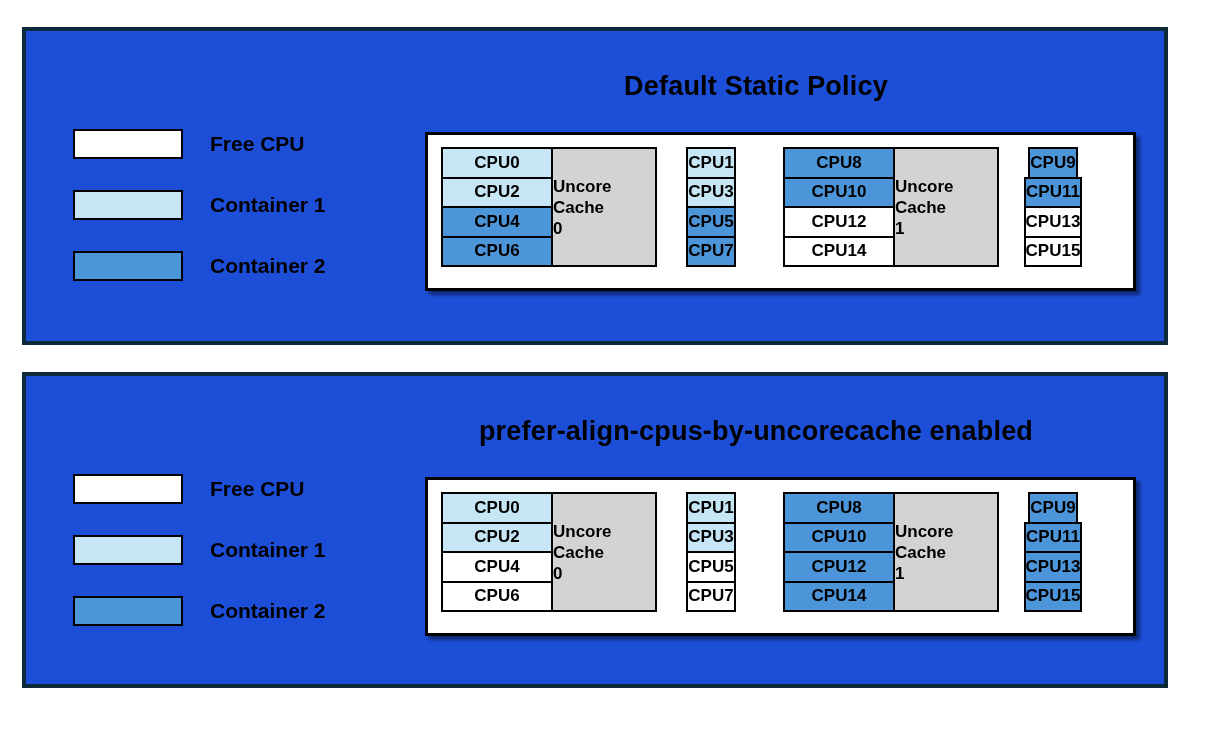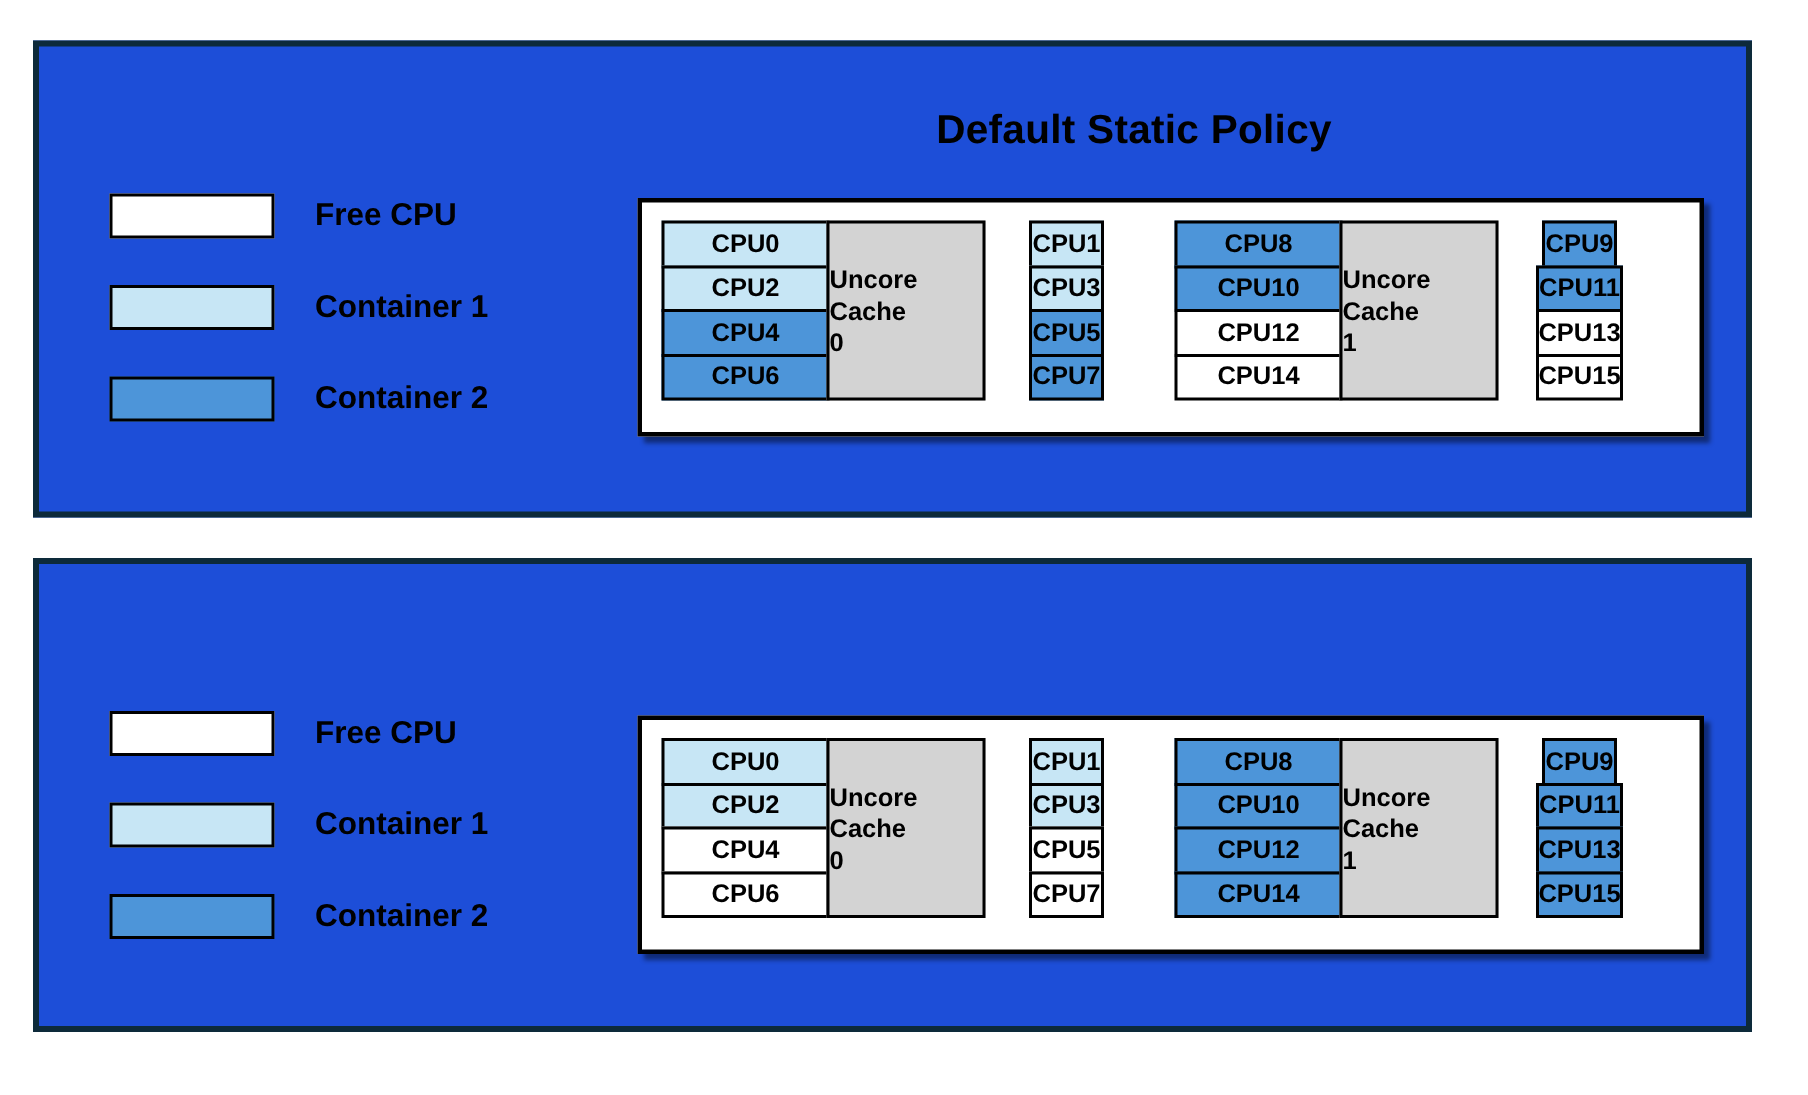--- a/index.html
+++ b/index.html
@@ -167,20 +167,21 @@
         <div class="cpu-cell" style="background-color: rgb(77, 149, 217);">CPU9</div>
         <div class="cpu-cell" style="background-color: rgb(77, 149, 217);">CPU11</div>
         <div class="cpu-cell" style="background-color: rgb(255, 255, 255);">CPU13</div>
         <div class="cpu-cell" style="background-color: rgb(255, 255, 255);">CPU15</div>
       </div>
     </div>
   </div>
 </div>
 
 <div class="panel panel-2" style="border-color: rgb(13, 42, 58);">
+  <div class="panel-title">prefer-align-cpus-by-uncorecache enabled</div>
 
   <div class="legend">
     <div class="legend-item">
       <div class="legend-swatch" style="background-color: rgb(255, 255, 255);"></div>
       <div class="legend-label">Free CPU</div>
     </div>
     <div class="legend-item">
       <div class="legend-swatch" style="background-color: rgb(199, 230, 245);"></div>
       <div class="legend-label">Container 1</div>
     </div>

